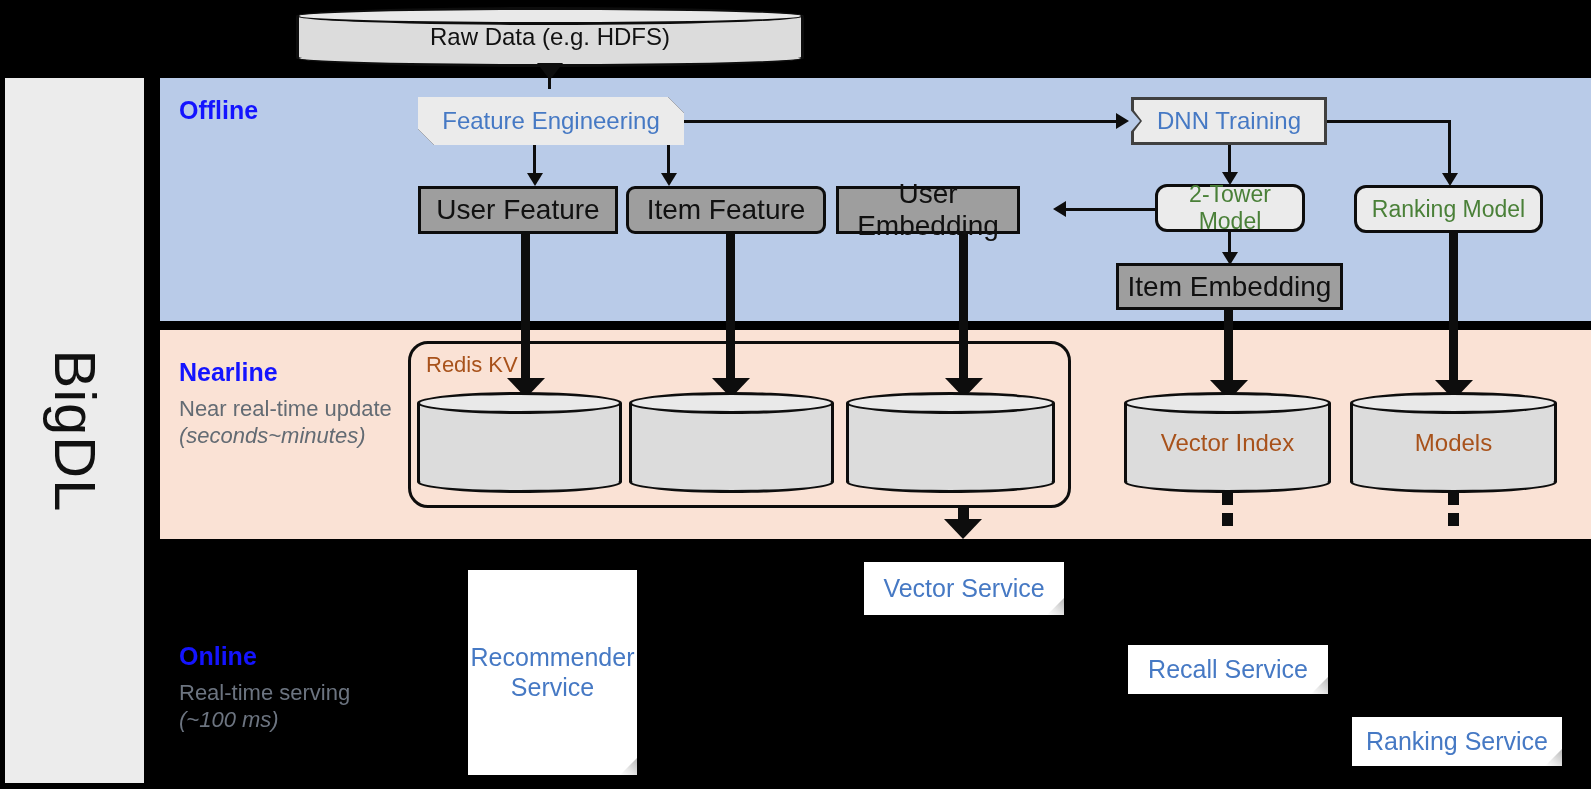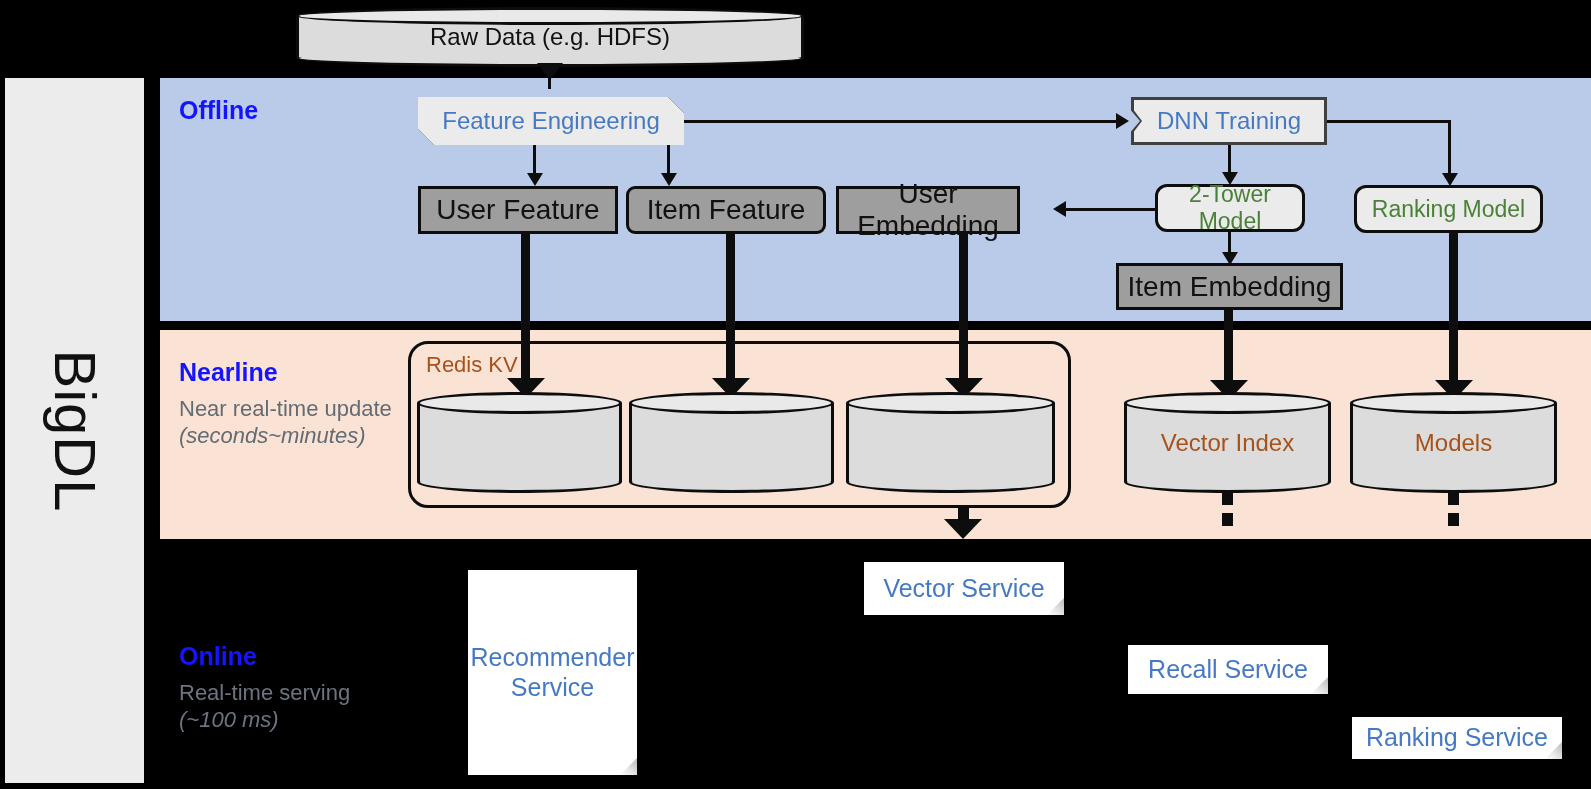--- a/index.html
+++ b/index.html
@@ -250,17 +250,17 @@
   <div class="fold"></div>
   <div class="txt">Vector Service</div>
 </div>
 
 <div class="doc" style="left:1128px;top:645px;width:200px;height:49px;">
   <div class="inner"></div>
   <div class="fold"></div>
   <div class="txt">Recall Service</div>
 </div>
 
-<div class="doc" style="left:1352px;top:717px;width:210px;height:42px;">
+<div class="doc" style="left:1352px;top:717px;width:210px;height:49px;">
   <div class="inner"></div>
   <div class="fold"></div>
   <div class="txt">Ranking Service</div>
 </div>
 
 </body></html>

